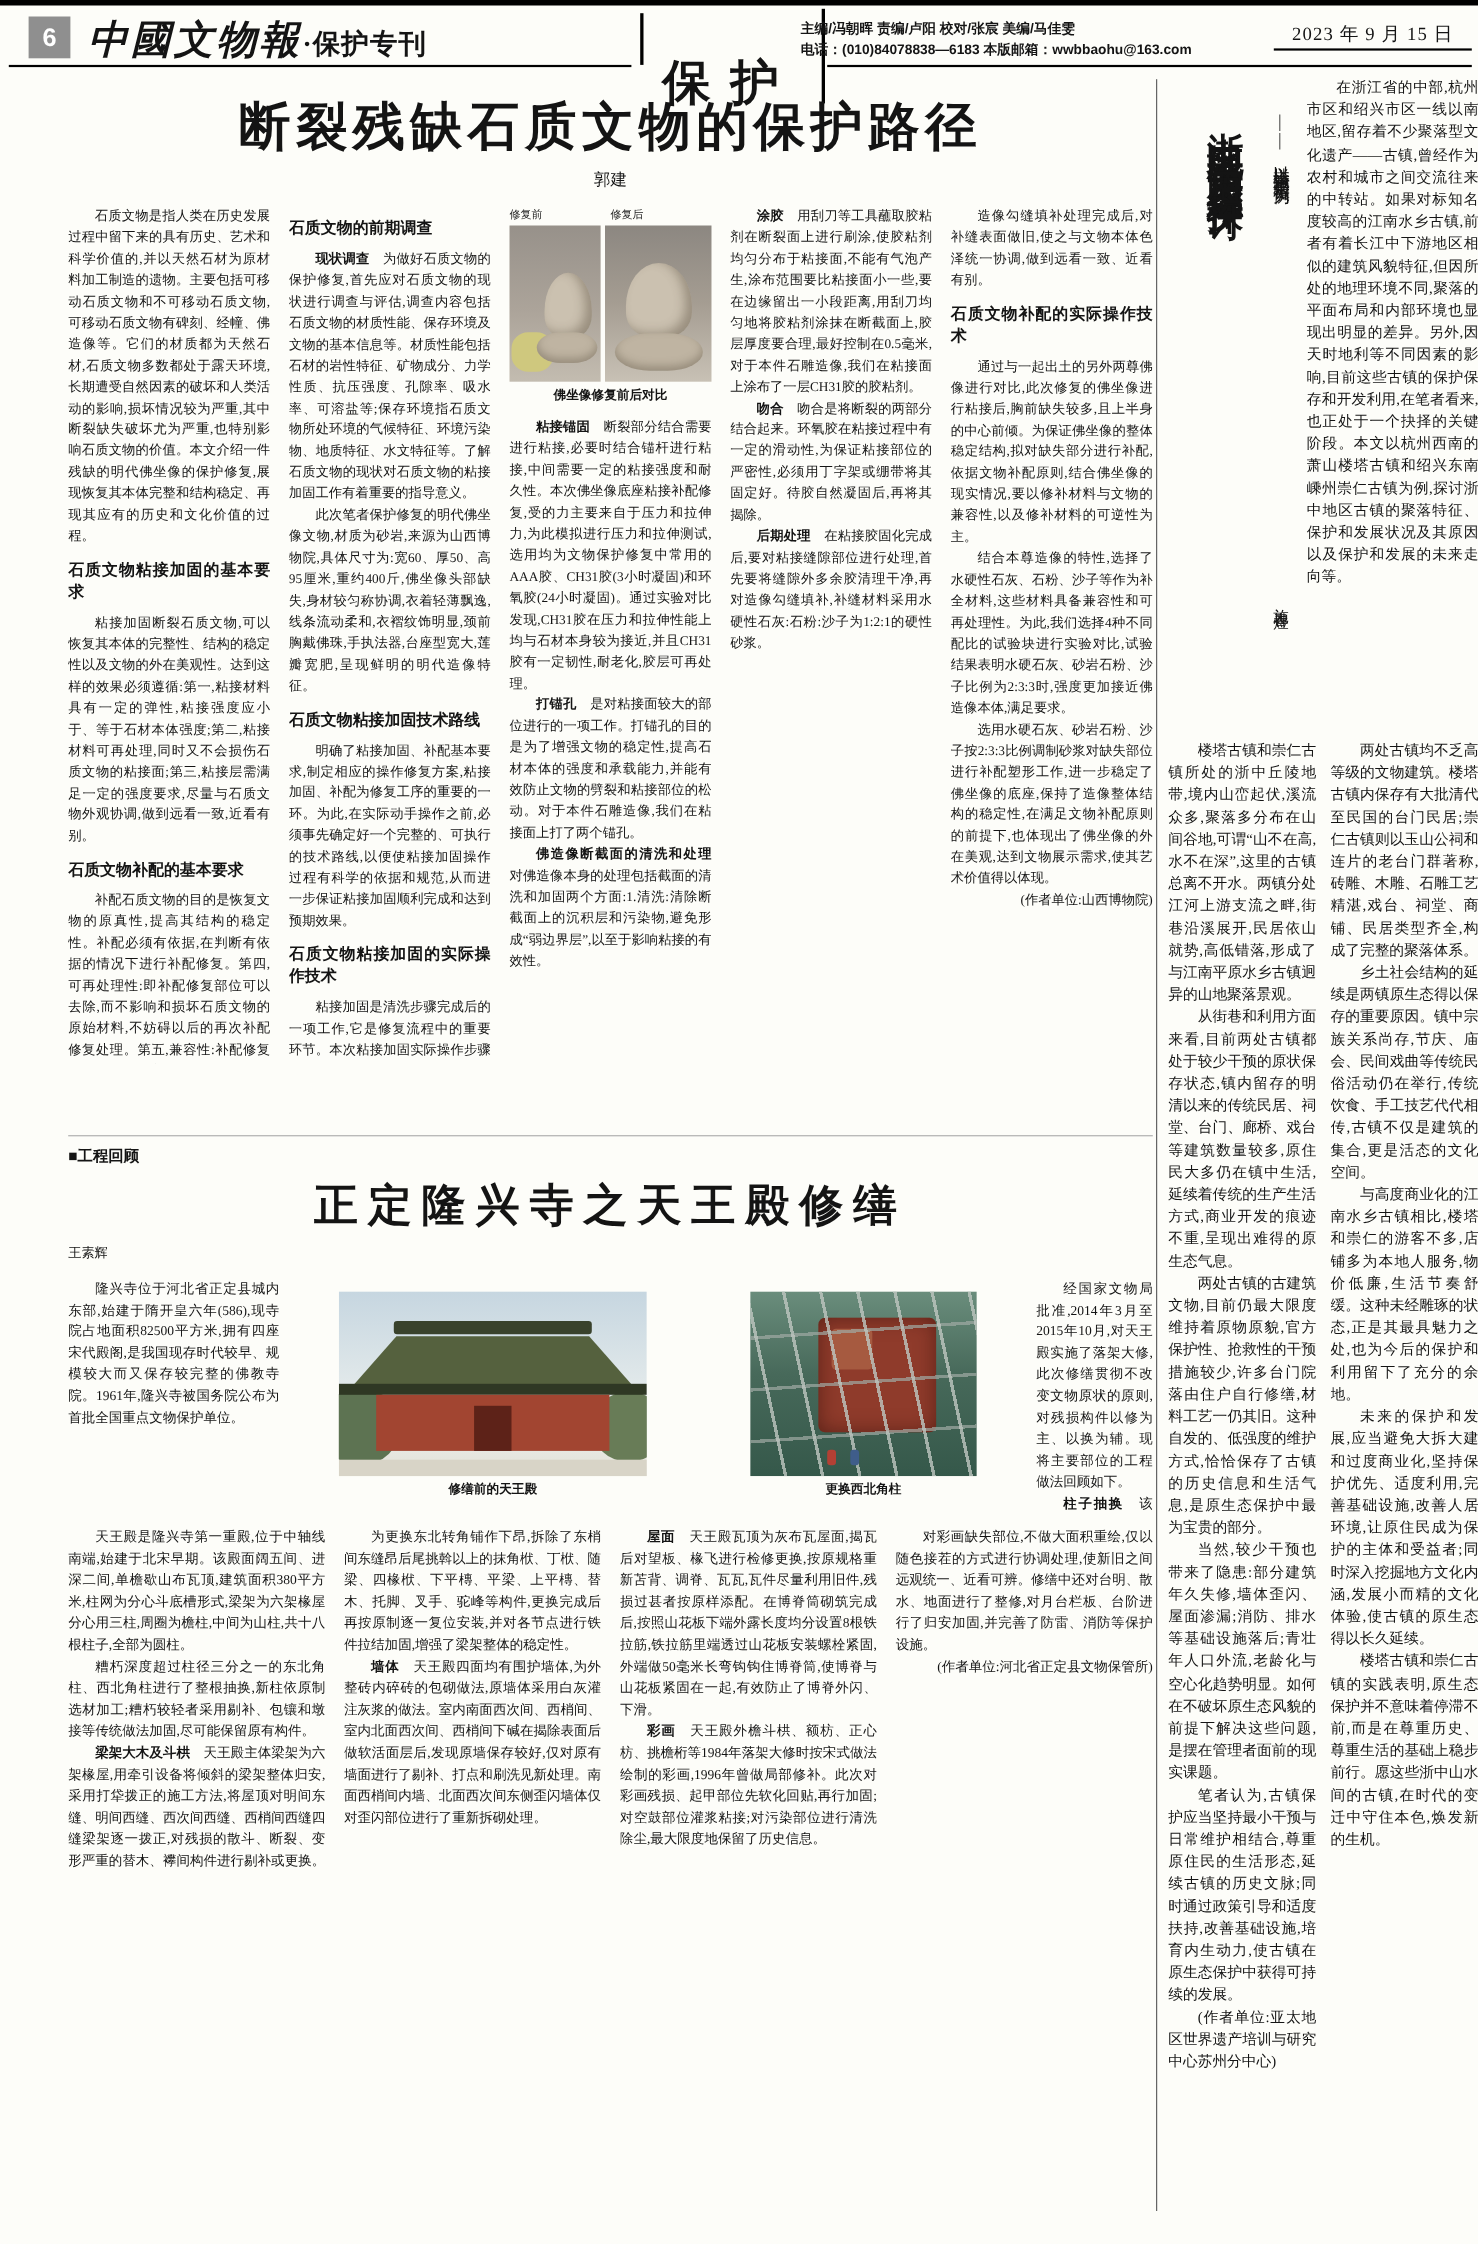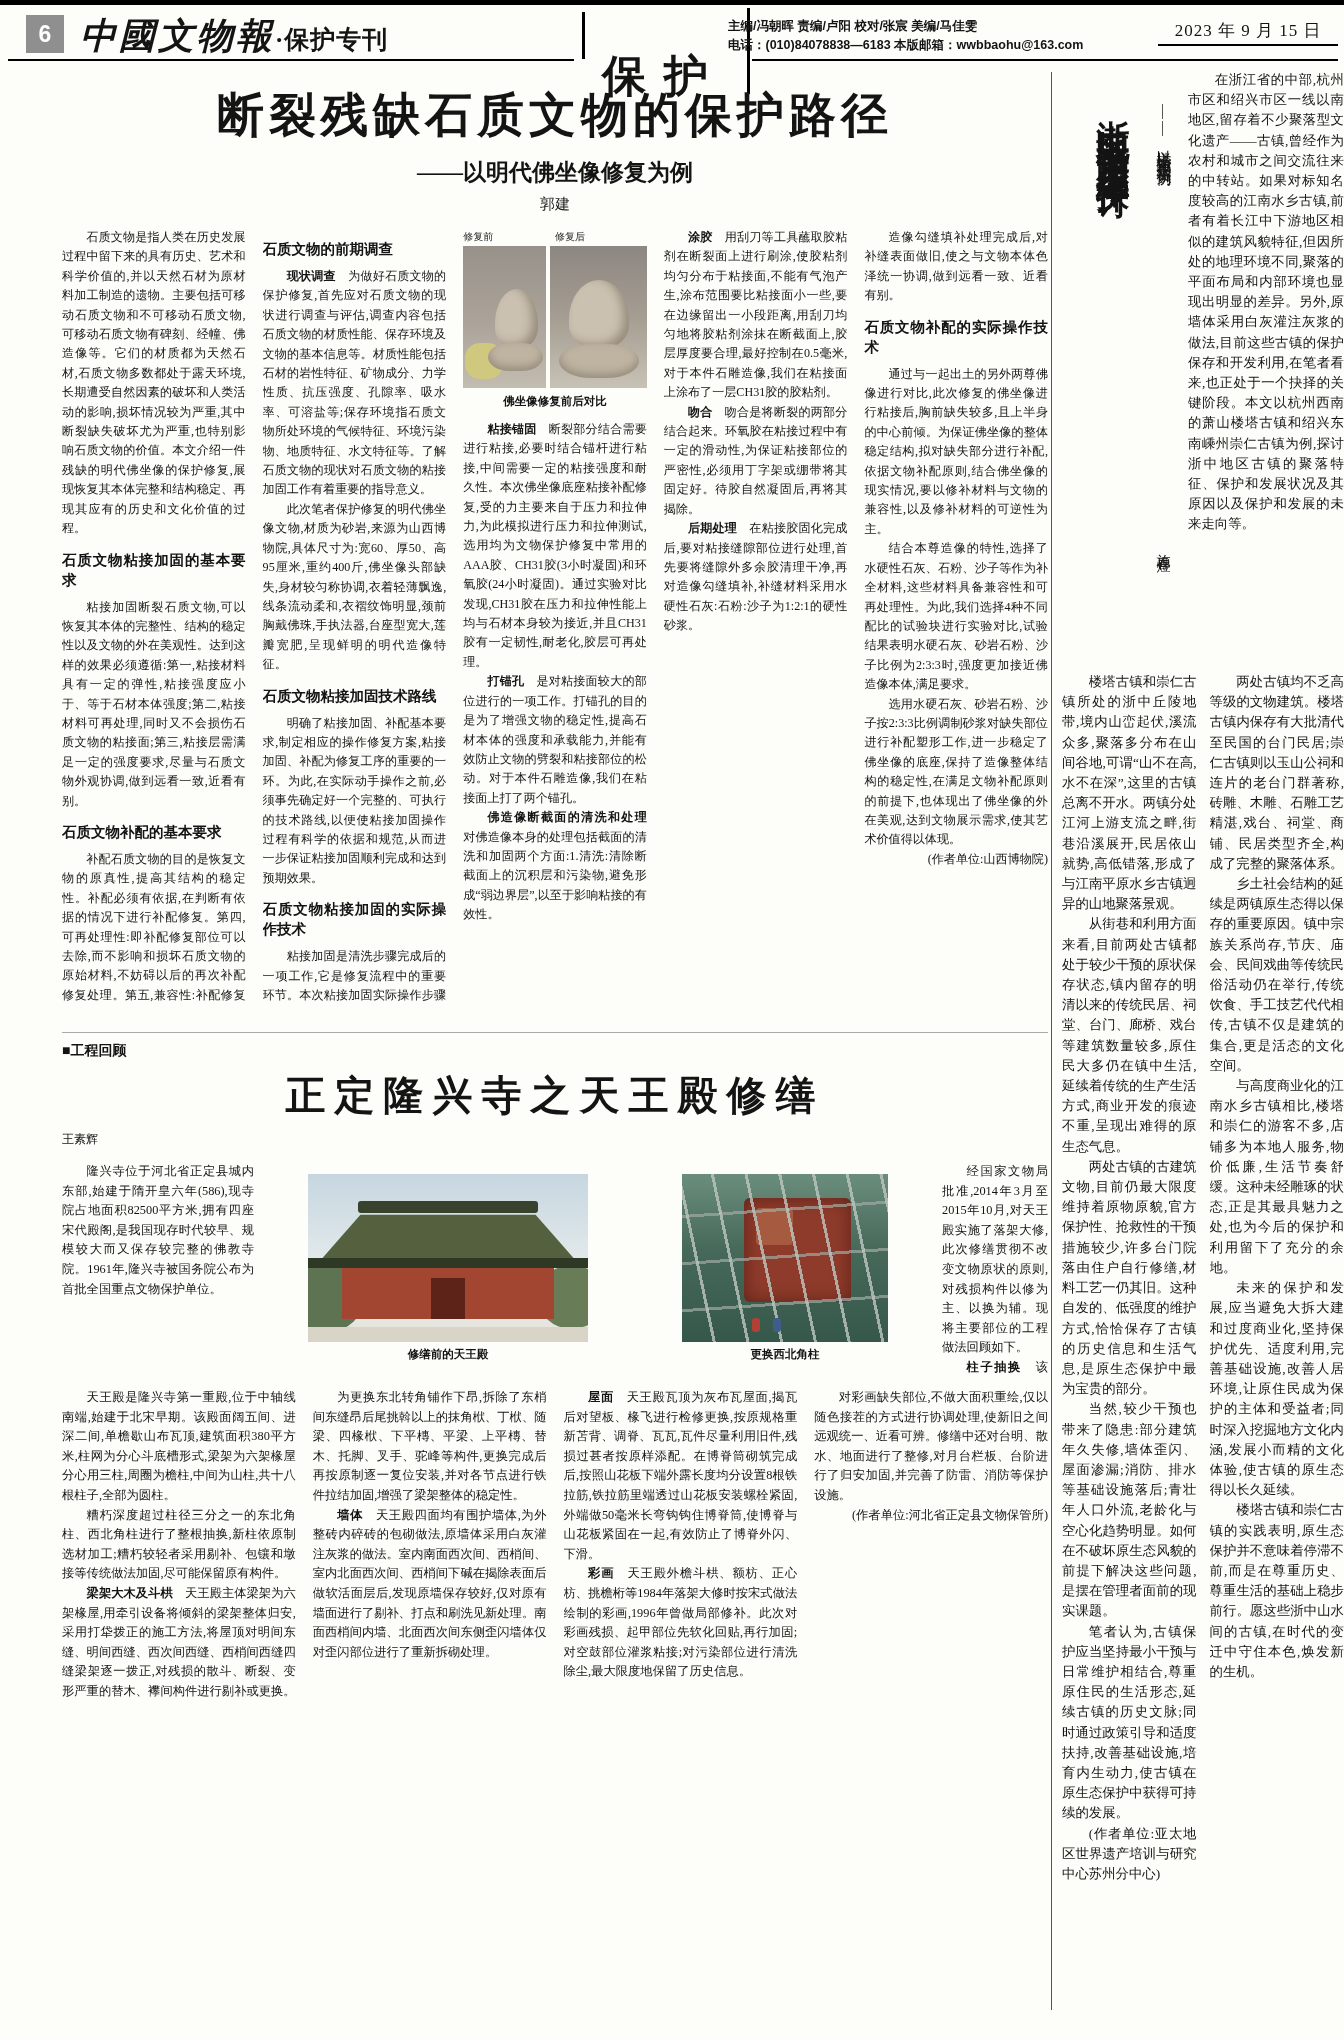--- a/index.html
+++ b/index.html
@@ -119,21 +119,20 @@
     <div class="staff">
       <div>主编/冯朝晖 责编/卢阳 校对/张宸 美编/马佳雯</div>
       <div>电话：(010)84078838—6183 本版邮箱：wwbbaohu@163.com</div>
     </div>
     <div class="dateblock">2023 年 9 月 15 日</div>
     <div class="hrule-right"></div>
   </div>
 
   <div class="main-art">
     <h1>断裂残缺石质文物的保护路径</h1>
-    <div class="sub">——以明代佛坐像修复为例</div>
     <div class="byline">郭建</div>
     <div class="main-cols">
       <div class="col">
           <p>石质文物是指人类在历史发展过程中留下来的具有历史、艺术和科学价值的,并以天然石材为原材料加工制造的遗物。主要包括可移动石质文物和不可移动石质文物,可移动石质文物有碑刻、经幢、佛造像等。它们的材质都为天然石材,石质文物多数都处于露天环境,长期遭受自然因素的破坏和人类活动的影响,损坏情况较为严重,其中断裂缺失破坏尤为严重,也特别影响石质文物的价值。本文介绍一件残缺的明代佛坐像的保护修复,展现恢复其本体完整和结构稳定、再现其应有的历史和文化价值的过程。</p>
           <h4>石质文物粘接加固的基本要求</h4>
           <p>粘接加固断裂石质文物,可以恢复其本体的完整性、结构的稳定性以及文物的外在美观性。达到这样的效果必须遵循:第一,粘接材料具有一定的弹性,粘接强度应小于、等于石材本体强度;第二,粘接材料可再处理,同时又不会损伤石质文物的粘接面;第三,粘接层需满足一定的强度要求,尽量与石质文物外观协调,做到远看一致,近看有别。</p>
           <h4>石质文物补配的基本要求</h4>
           <p>补配石质文物的目的是恢复文物的原真性,提高其结构的稳定性。补配必须有依据,在判断有依据的情况下进行补配修复。第四,可再处理性:即补配修复部位可以去除,而不影响和损坏石质文物的原始材料,不妨碍以后的再次补配修复处理。第五,兼容性:补配修复所使用的材料应是可重复操作的、与石质文物原来材料相容的材料。石质文物原制作材料与补配材料在物理、化学等性质上必须是相接近的,不能改变和破坏石质文物的原制材料,不能对其造成新的破坏。</p>
         </div>
       <div class="col">
@@ -249,21 +248,21 @@
   </div>
 
   <div class="right-art">
     <div class="r-top">
       <div class="r-titleblock">
         <div class="r-title">浙中地区古镇的原生态保护探讨</div>
         <div class="r-subtitle">——以楼塔古镇和崇仁古镇为例</div>
         <div class="r-author">施春煜</div>
       </div>
       <div class="col r-topcol">
-          <p>在浙江省的中部,杭州市区和绍兴市区一线以南地区,留存着不少聚落型文化遗产——古镇,曾经作为农村和城市之间交流往来的中转站。如果对标知名度较高的江南水乡古镇,前者有着长江中下游地区相似的建筑风貌特征,但因所处的地理环境不同,聚落的平面布局和内部环境也显现出明显的差异。另外,原墙体采用白灰灌注灰浆的做法,目前这些古镇的保护保存和开发利用,在笔者看来,也正处于一个抉择的关键阶段。本文以杭州西南的萧山楼塔古镇和绍兴东南嵊州崇仁古镇为例,探讨浙中地区古镇的聚落特征、保护和发展状况及其原因以及保护和发展的未来走向等。</p>
+          <p>在浙江省的中部,杭州市区和绍兴市区一线以南地区,留存着不少聚落型文化遗产——古镇,曾经作为农村和城市之间交流往来的中转站。如果对标知名度较高的江南水乡古镇,前者有着长江中下游地区相似的建筑风貌特征,但因所处的地理环境不同,聚落的平面布局和内部环境也显现出明显的差异。另外,因天时地利等不同因素的影响,目前这些古镇的保护保存和开发利用,在笔者看来,也正处于一个抉择的关键阶段。本文以杭州西南的萧山楼塔古镇和绍兴东南嵊州崇仁古镇为例,探讨浙中地区古镇的聚落特征、保护和发展状况及其原因以及保护和发展的未来走向等。</p>
         </div>
     </div>
     <div class="r-cols">
       <div class="col">
           <p>楼塔古镇和崇仁古镇所处的浙中丘陵地带,境内山峦起伏,溪流众多,聚落多分布在山间谷地,可谓“山不在高,水不在深”,这里的古镇总离不开水。两镇分处江河上游支流之畔,街巷沿溪展开,民居依山就势,高低错落,形成了与江南平原水乡古镇迥异的山地聚落景观。</p>
           <p>从街巷和利用方面来看,目前两处古镇都处于较少干预的原状保存状态,镇内留存的明清以来的传统民居、祠堂、台门、廊桥、戏台等建筑数量较多,原住民大多仍在镇中生活,延续着传统的生产生活方式,商业开发的痕迹不重,呈现出难得的原生态气息。</p>
           <p>两处古镇的古建筑文物,目前仍最大限度维持着原物原貌,官方保护性、抢救性的干预措施较少,许多台门院落由住户自行修缮,材料工艺一仍其旧。这种自发的、低强度的维护方式,恰恰保存了古镇的历史信息和生活气息,是原生态保护中最为宝贵的部分。</p>
           <p>当然,较少干预也带来了隐患:部分建筑年久失修,墙体歪闪、屋面渗漏;消防、排水等基础设施落后;青壮年人口外流,老龄化与空心化趋势明显。如何在不破坏原生态风貌的前提下解决这些问题,是摆在管理者面前的现实课题。</p>
           <p>笔者认为,古镇保护应当坚持最小干预与日常维护相结合,尊重原住民的生活形态,延续古镇的历史文脉;同时通过政策引导和适度扶持,改善基础设施,培育内生动力,使古镇在原生态保护中获得可持续的发展。</p>
           <p>(作者单位:亚太地区世界遗产培训与研究中心苏州分中心)</p>

